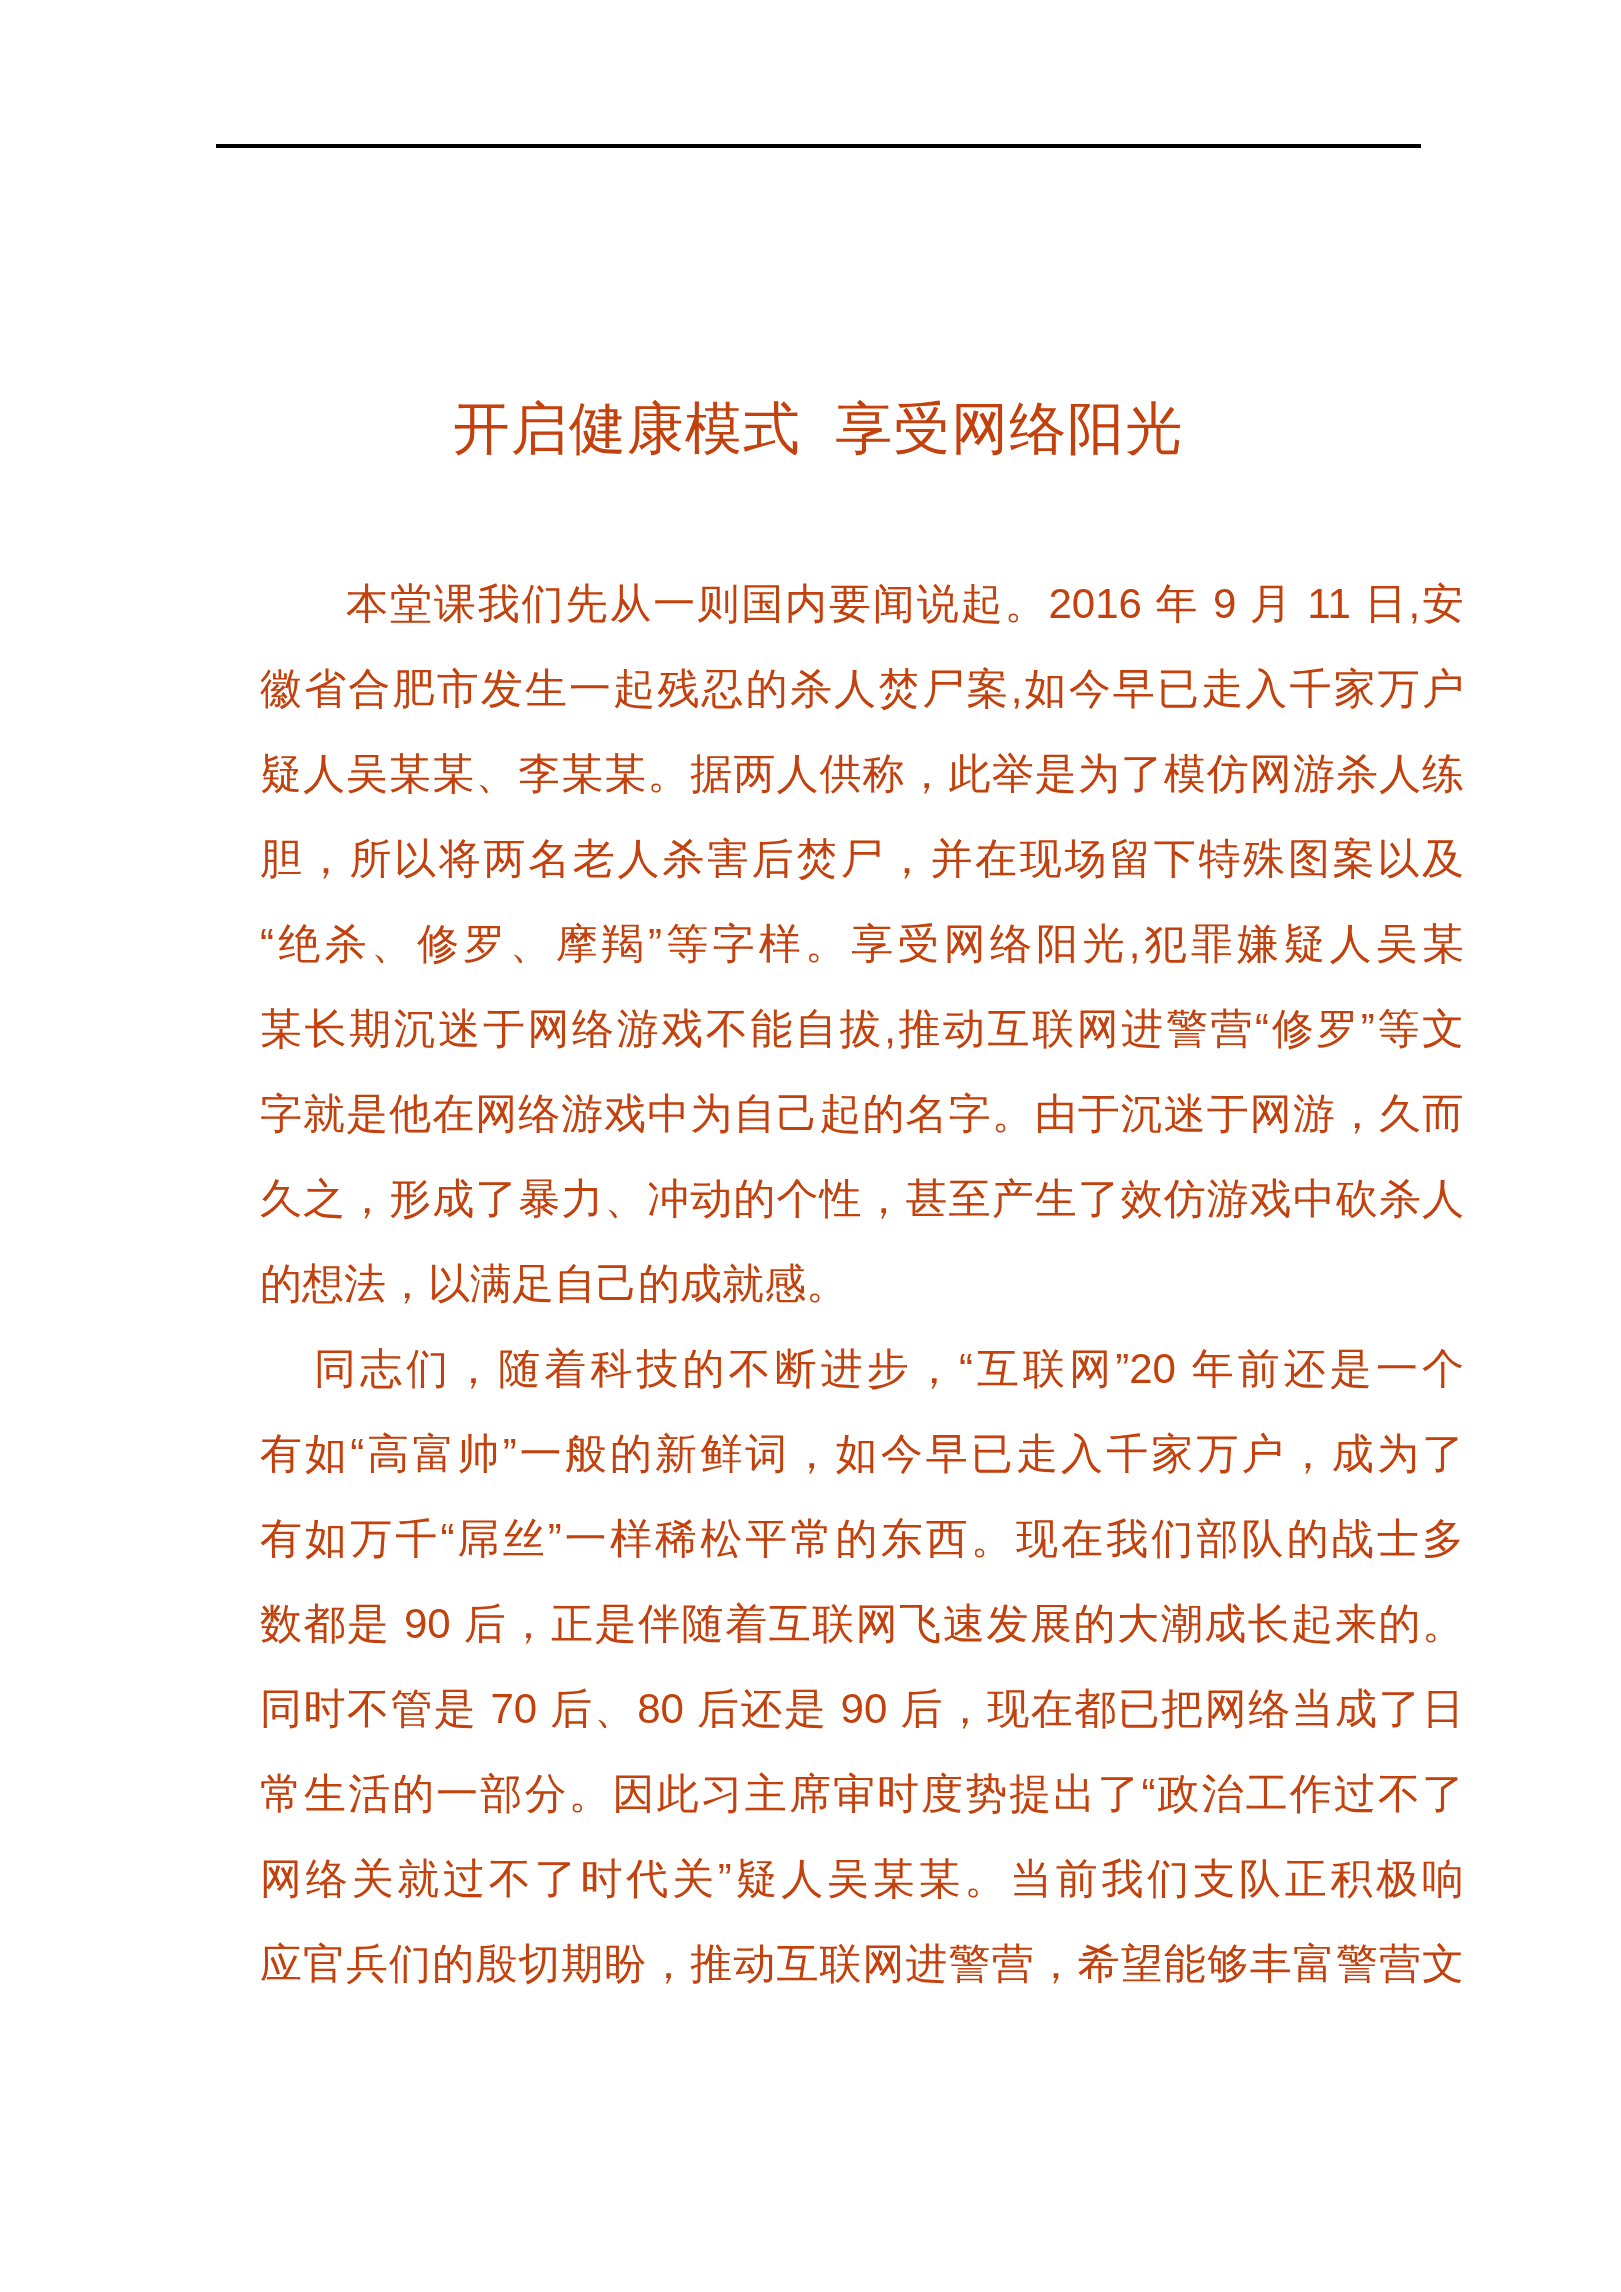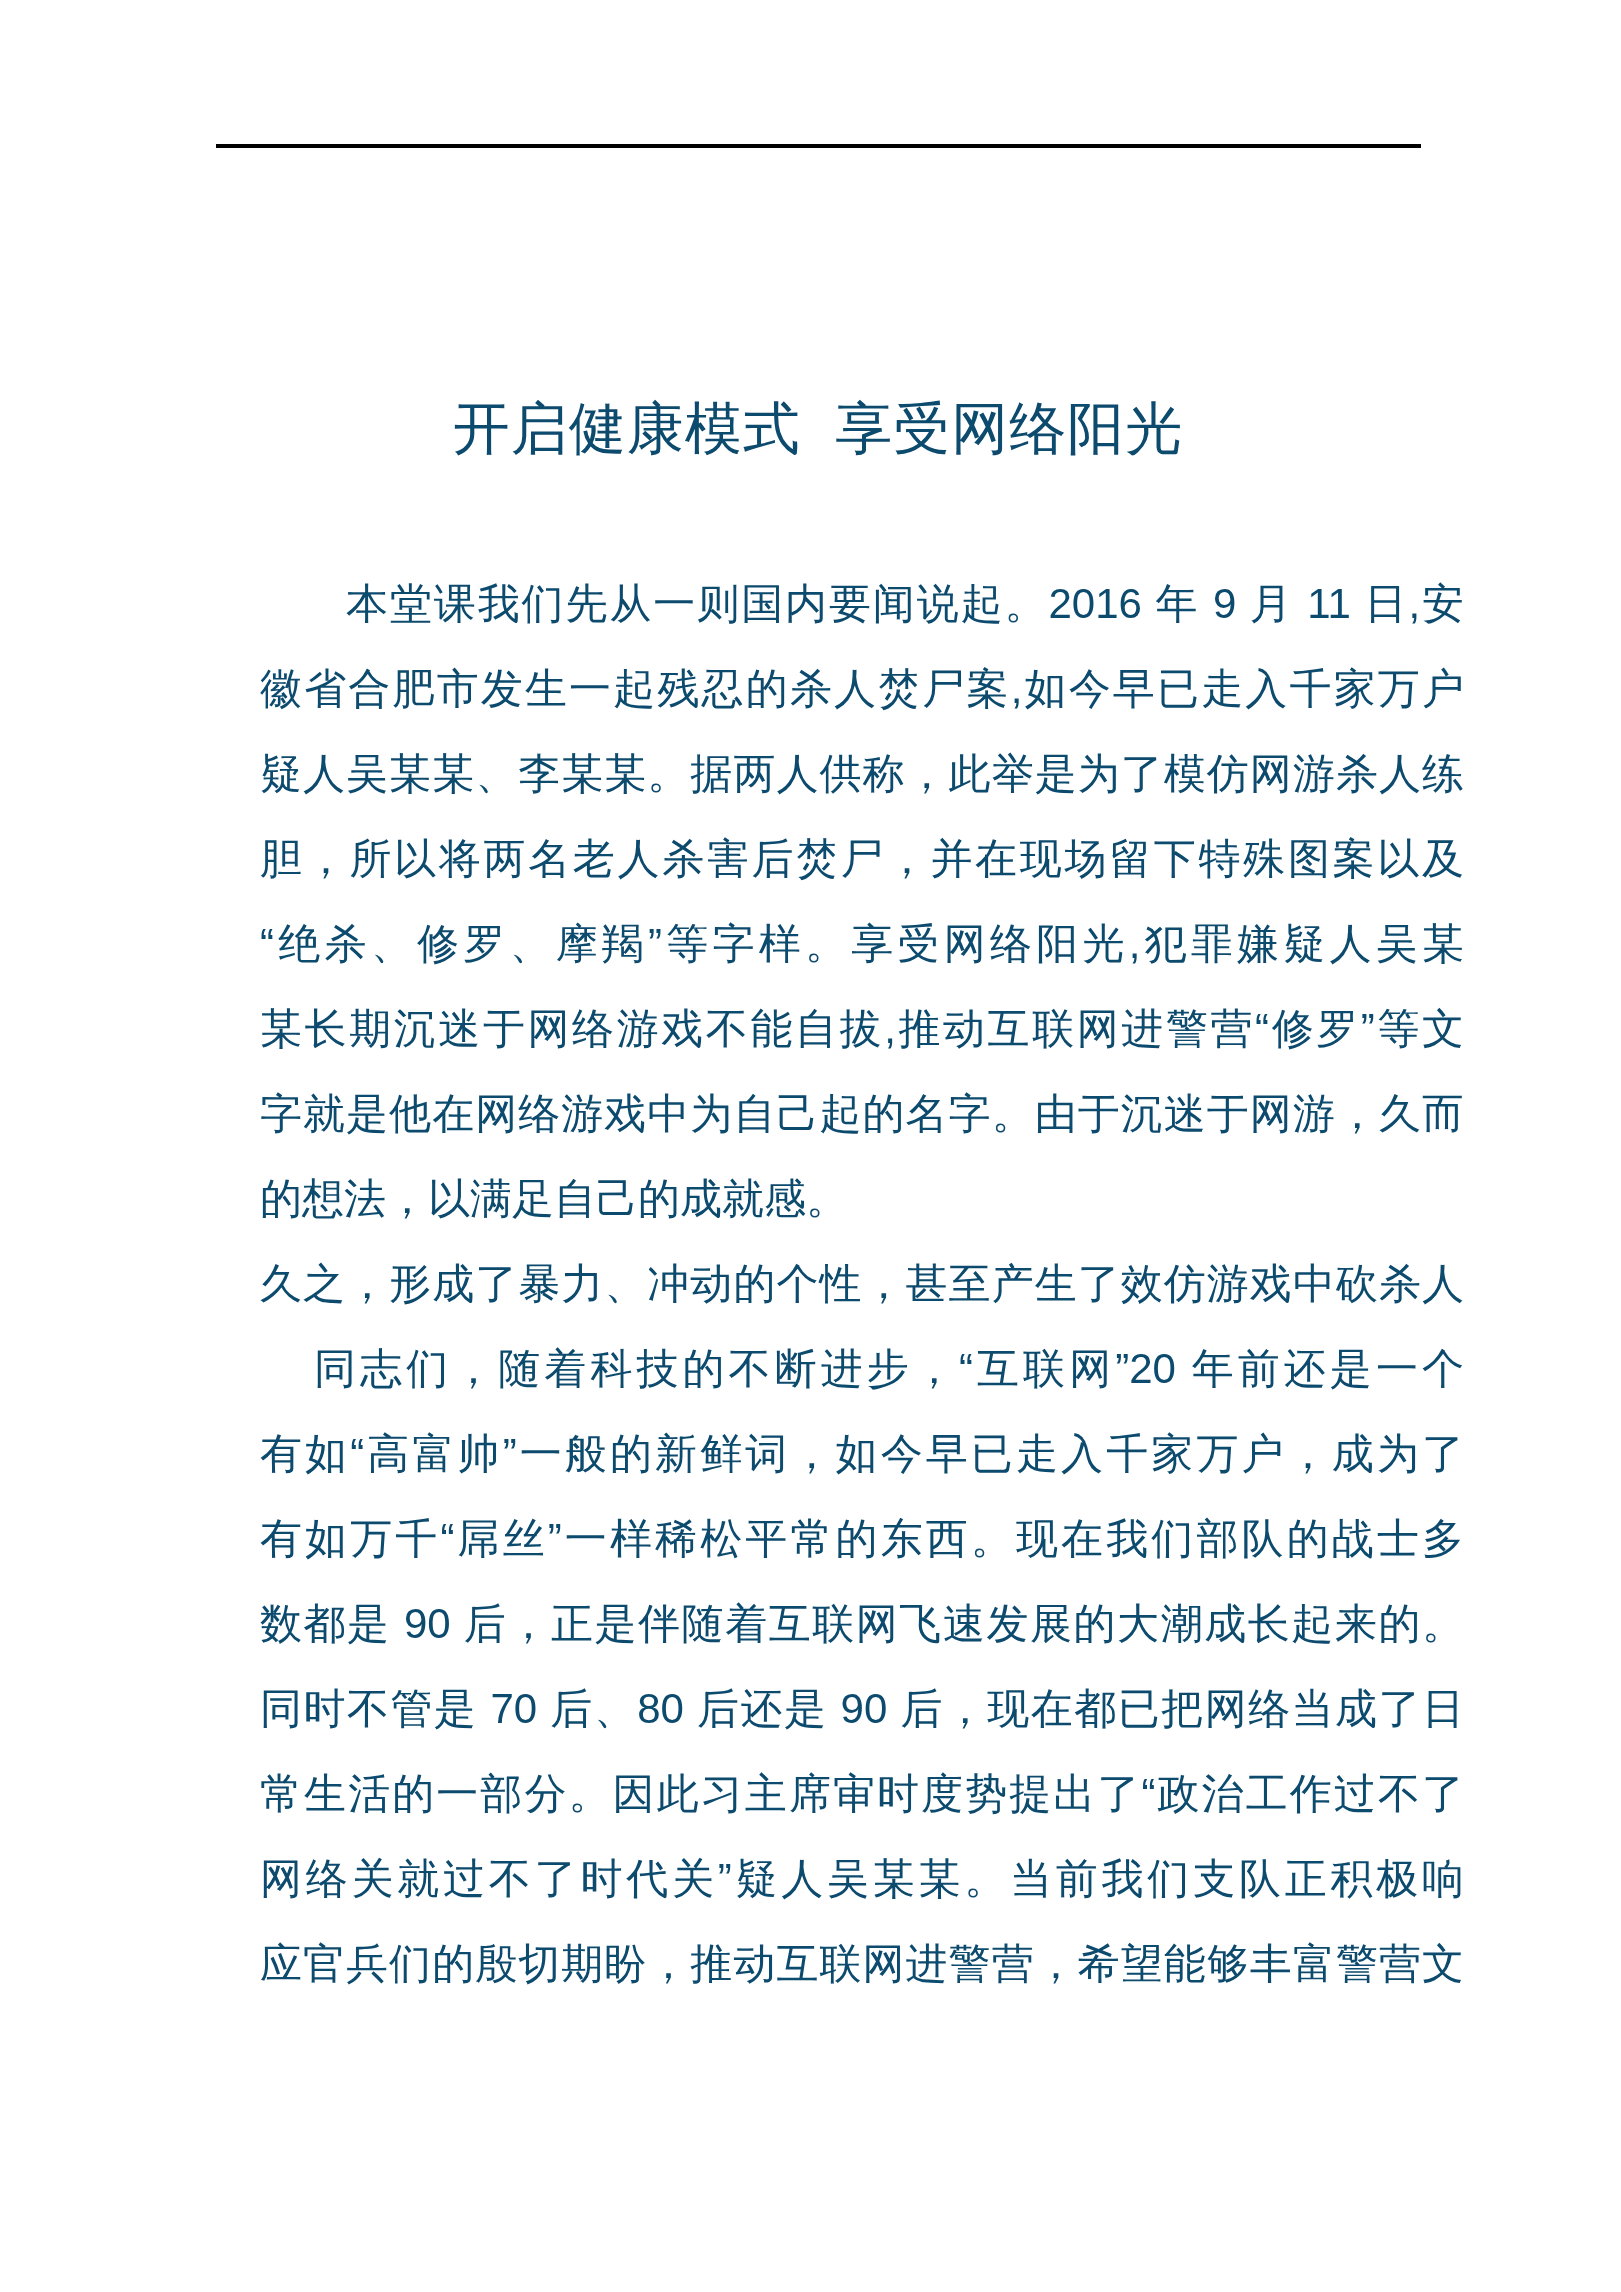--- a/index.html
+++ b/index.html
@@ -5,21 +5,21 @@
   html, body {
     margin: 0;
     padding: 0;
     background: #ffffff;
   }
   .page {
     position: relative;
     width: 1621px;
     height: 2293px;
     background: #ffffff;
-    color: #0c4a6e;
+    color: #c2410c;
     font-family: "Liberation Sans", "DejaVu Sans", sans-serif;
     overflow: hidden;
     margin: 0 auto;
     border-radius: 9px;
   }
   .header-rule {
     position: absolute;
     left: 216px;
     top: 144px;
     width: 1205px;
@@ -70,22 +70,22 @@
   <div class="header-rule"></div>
   <h1 class="doc-title">开启健康模式 享受网络阳光</h1>
   <div class="doc-body">
       <div class="line p0 first">本堂课我们先从一则国内要闻说起。2016 年 9 月 11 日,安</div>
       <div class="line p0">徽省合肥市发生一起残忍的杀人焚尸案,如今早已走入千家万户</div>
       <div class="line p0">疑人吴某某、李某某。据两人供称，此举是为了模仿网游杀人练</div>
       <div class="line p0">胆，所以将两名老人杀害后焚尸，并在现场留下特殊图案以及</div>
       <div class="line p0">“绝杀、修罗、摩羯”等字样。享受网络阳光,犯罪嫌疑人吴某</div>
       <div class="line p0">某长期沉迷于网络游戏不能自拔,推动互联网进警营“修罗”等文</div>
       <div class="line p0">字就是他在网络游戏中为自己起的名字。由于沉迷于网游，久而</div>
+      <div class="line p0">久之，形成了暴力、冲动的个性，甚至产生了效仿游戏中砍杀人</div>
       <div class="line p0 plast">的想法，以满足自己的成就感。</div>
-      <div class="line p0">久之，形成了暴力、冲动的个性，甚至产生了效仿游戏中砍杀人</div>
       <div class="line p1 first">同志们，随着科技的不断进步，“互联网”20 年前还是一个</div>
       <div class="line p1">有如“高富帅”一般的新鲜词，如今早已走入千家万户，成为了</div>
       <div class="line p1">有如万千“屌丝”一样稀松平常的东西。现在我们部队的战士多</div>
       <div class="line p1">数都是 90 后，正是伴随着互联网飞速发展的大潮成长起来的。</div>
       <div class="line p1">同时不管是 70 后、80 后还是 90 后，现在都已把网络当成了日</div>
       <div class="line p1">常生活的一部分。因此习主席审时度势提出了“政治工作过不了</div>
       <div class="line p1">网络关就过不了时代关”疑人吴某某。当前我们支队正积极响</div>
       <div class="line p1 plast">应官兵们的殷切期盼，推动互联网进警营，希望能够丰富警营文</div>
     </div>
 </div>

